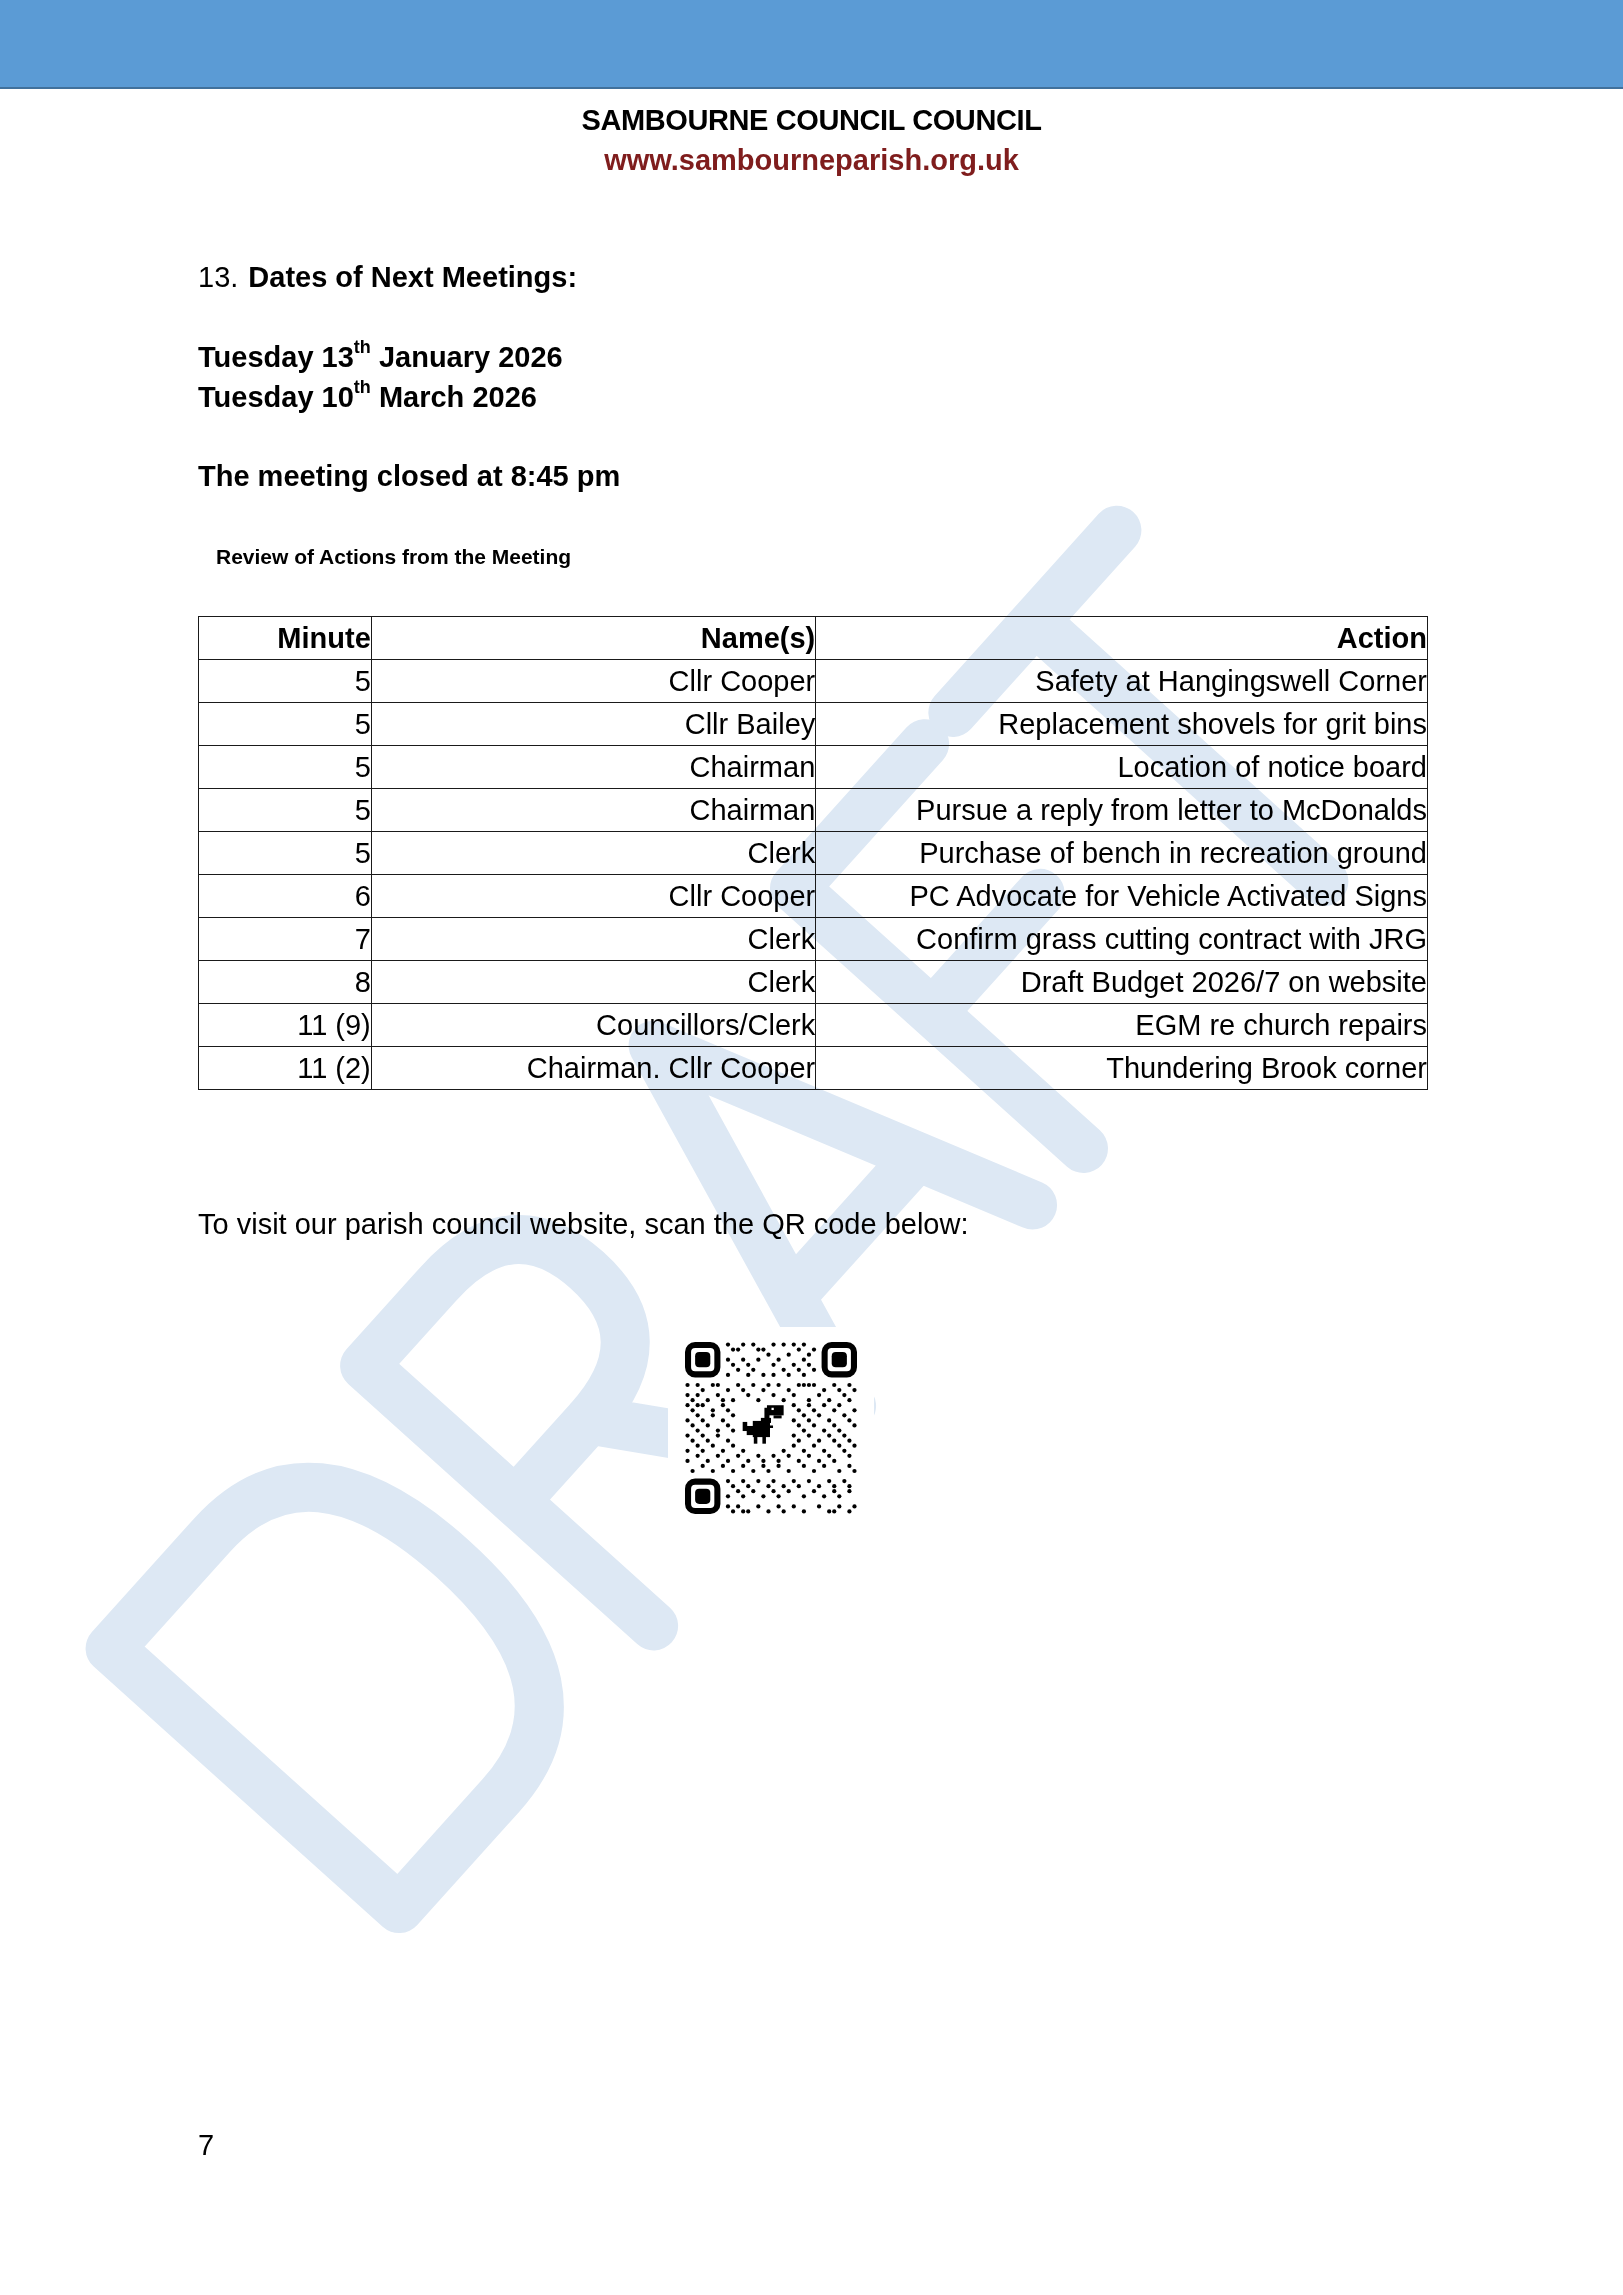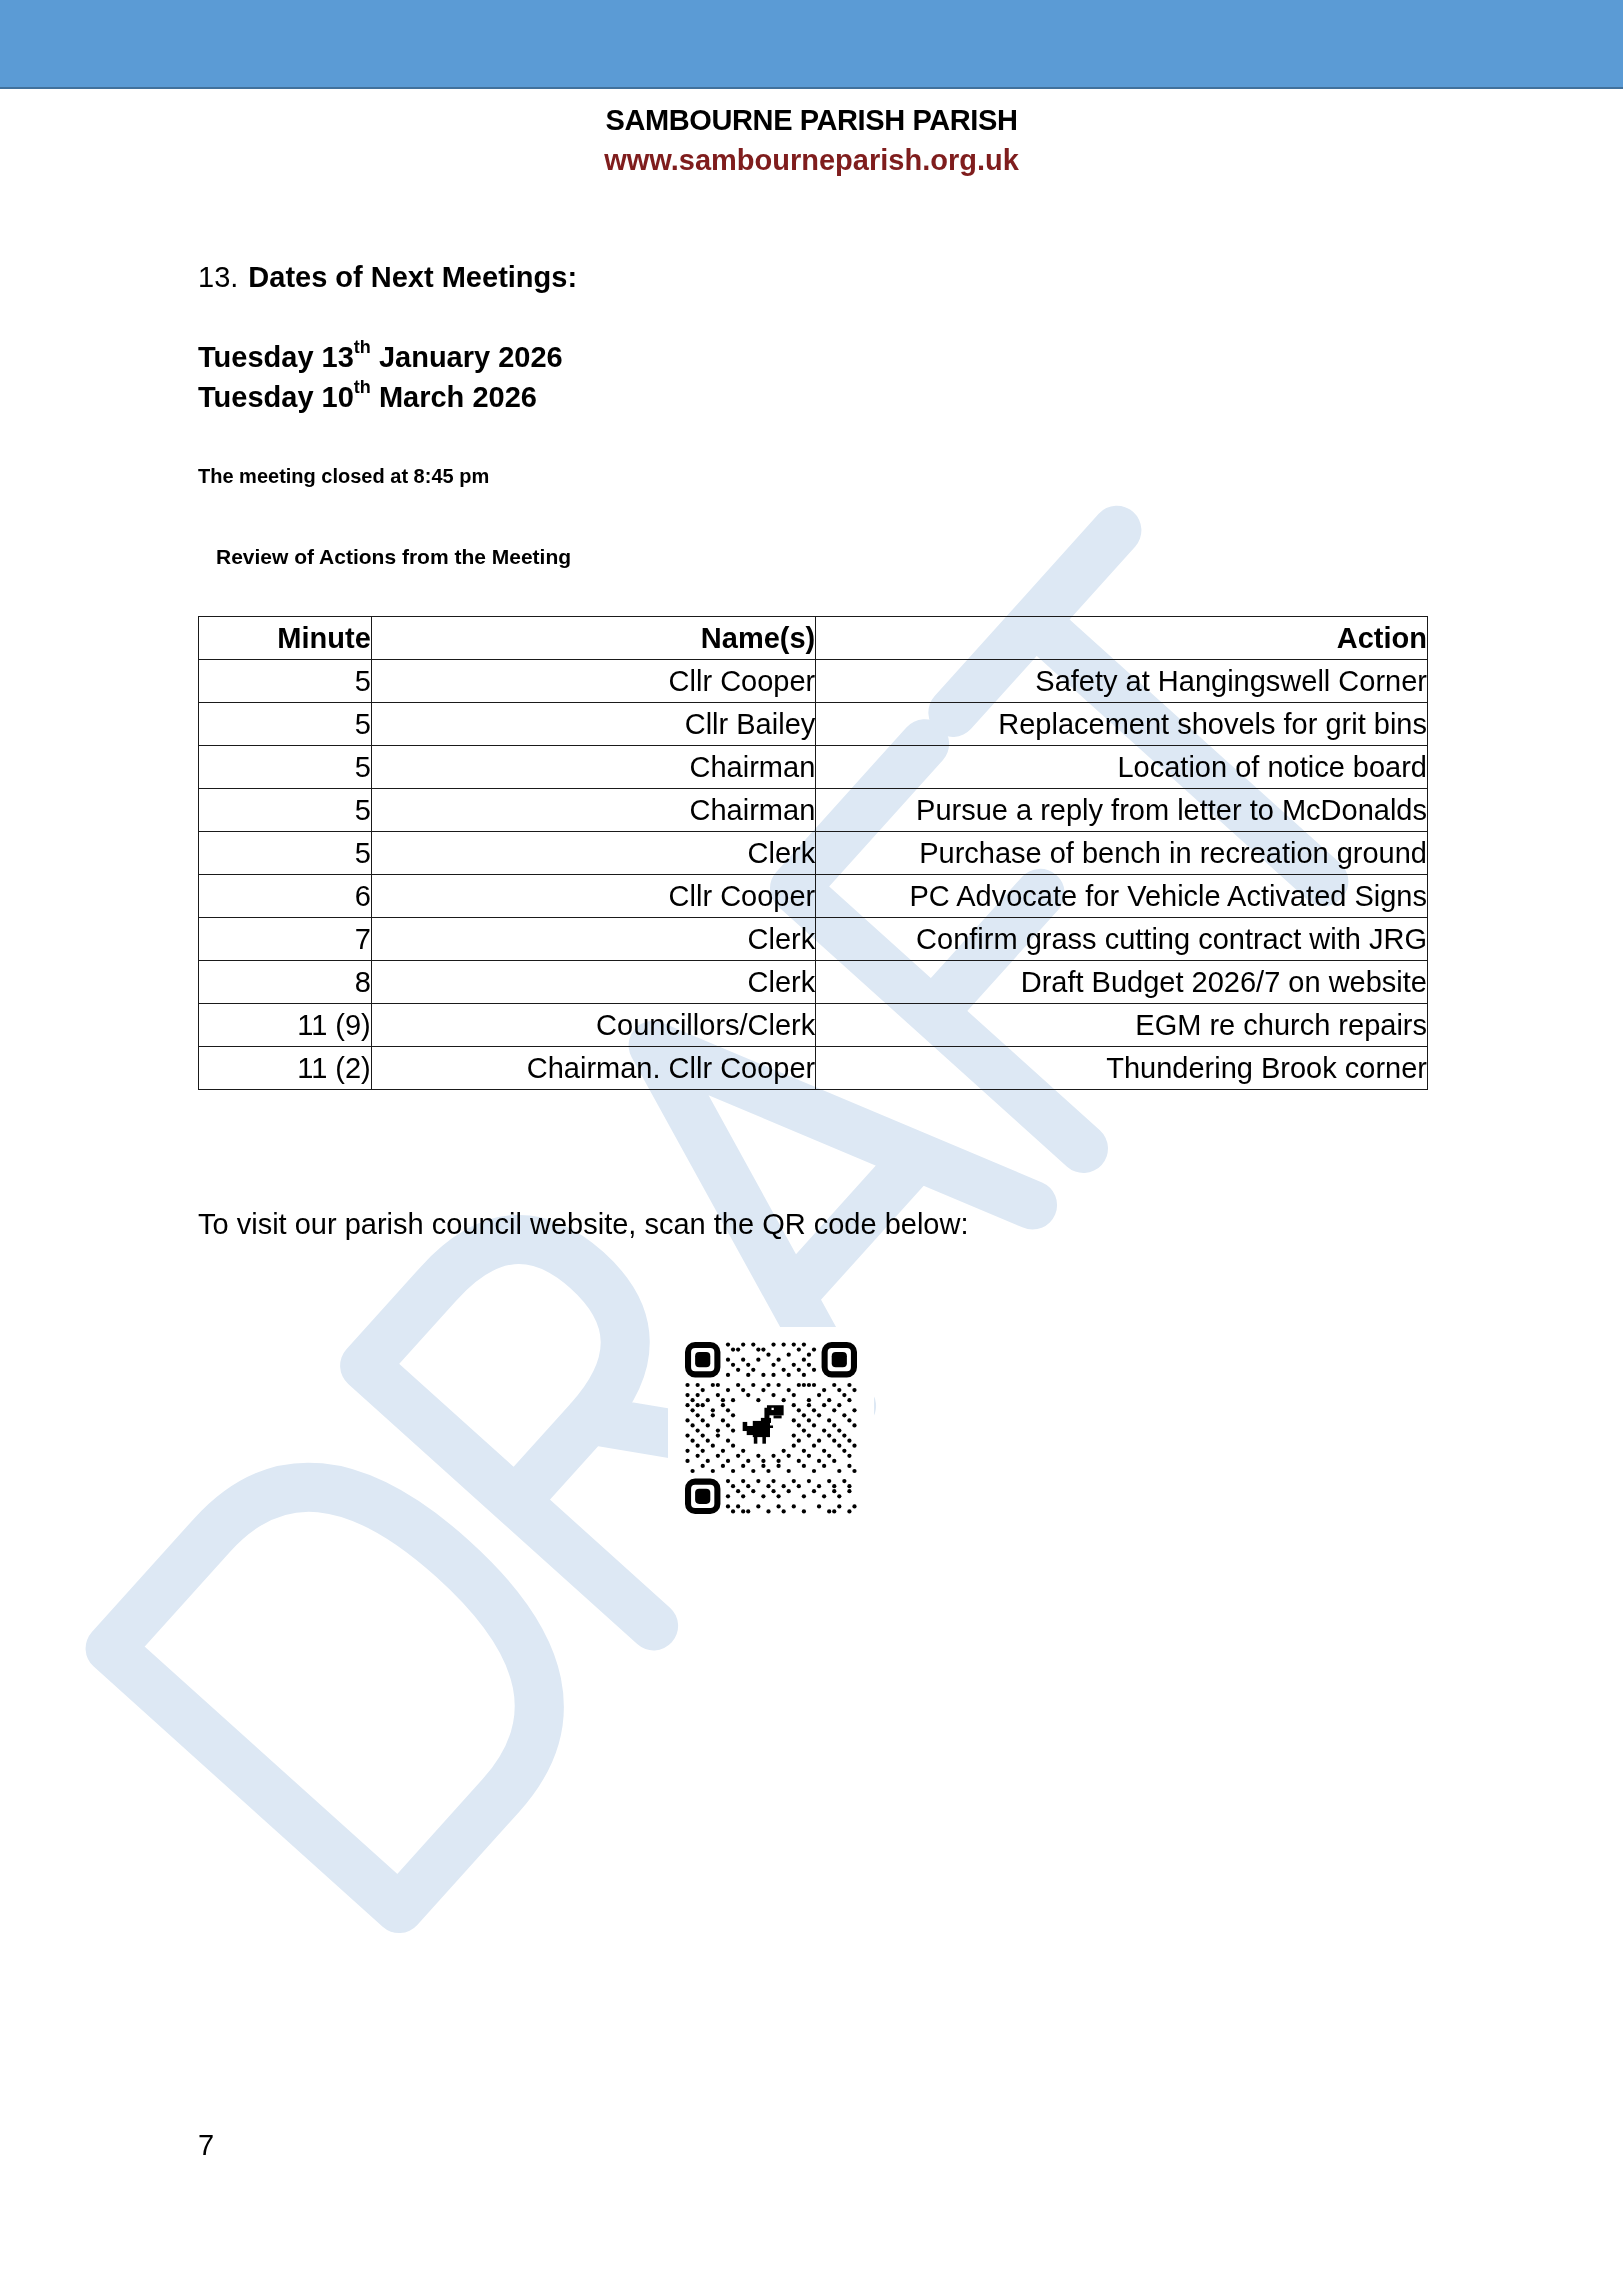--- a/index.html
+++ b/index.html
@@ -68,21 +68,21 @@
     font-size: 29px;
     line-height: 40px;
     font-weight: bold;
     white-space: nowrap;
   }
   .dates sup { font-size: 18px; line-height: 0; position: relative; top: -3.4px; margin-top: 36px; }
   .closed-line {
     position: absolute;
     top: 457px;
     left: 0;
-    font-size: 20px;
+    font-size: 29px;
     line-height: 38px;
     font-weight: bold;
     white-space: nowrap;
   }
   .review-heading {
     position: absolute;
     top: 538px;
     left: 18px;
     font-size: 21px;
     line-height: 38px;
@@ -153,21 +153,21 @@
 
     <path d="M -80 230 L 80 -230 L 240 230 M -30 90 L 190 90"></path>
 
     <path d="M 330 230 L 330 -230 L 560 -230 M 330 -10 L 520 -10"></path>
 
     <path d="M 610 -230 L 900 -230 M 755 -230 L 755 230"></path>
   </g>
 </svg>
 
 <div class="letterhead">
-  <div class="org">SAMBOURNE PARISH PARISH</div>
+  <div class="org">SAMBOURNE COUNCIL COUNCIL</div>
   <div class="url">www.sambourneparish.org.uk</div>
 </div>
 
 <div class="content">
 
   <div class="section-heading">
     <span class="num">13.</span><span class="title">Dates of Next Meetings:</span>
   </div>
 
   <div class="dates">

